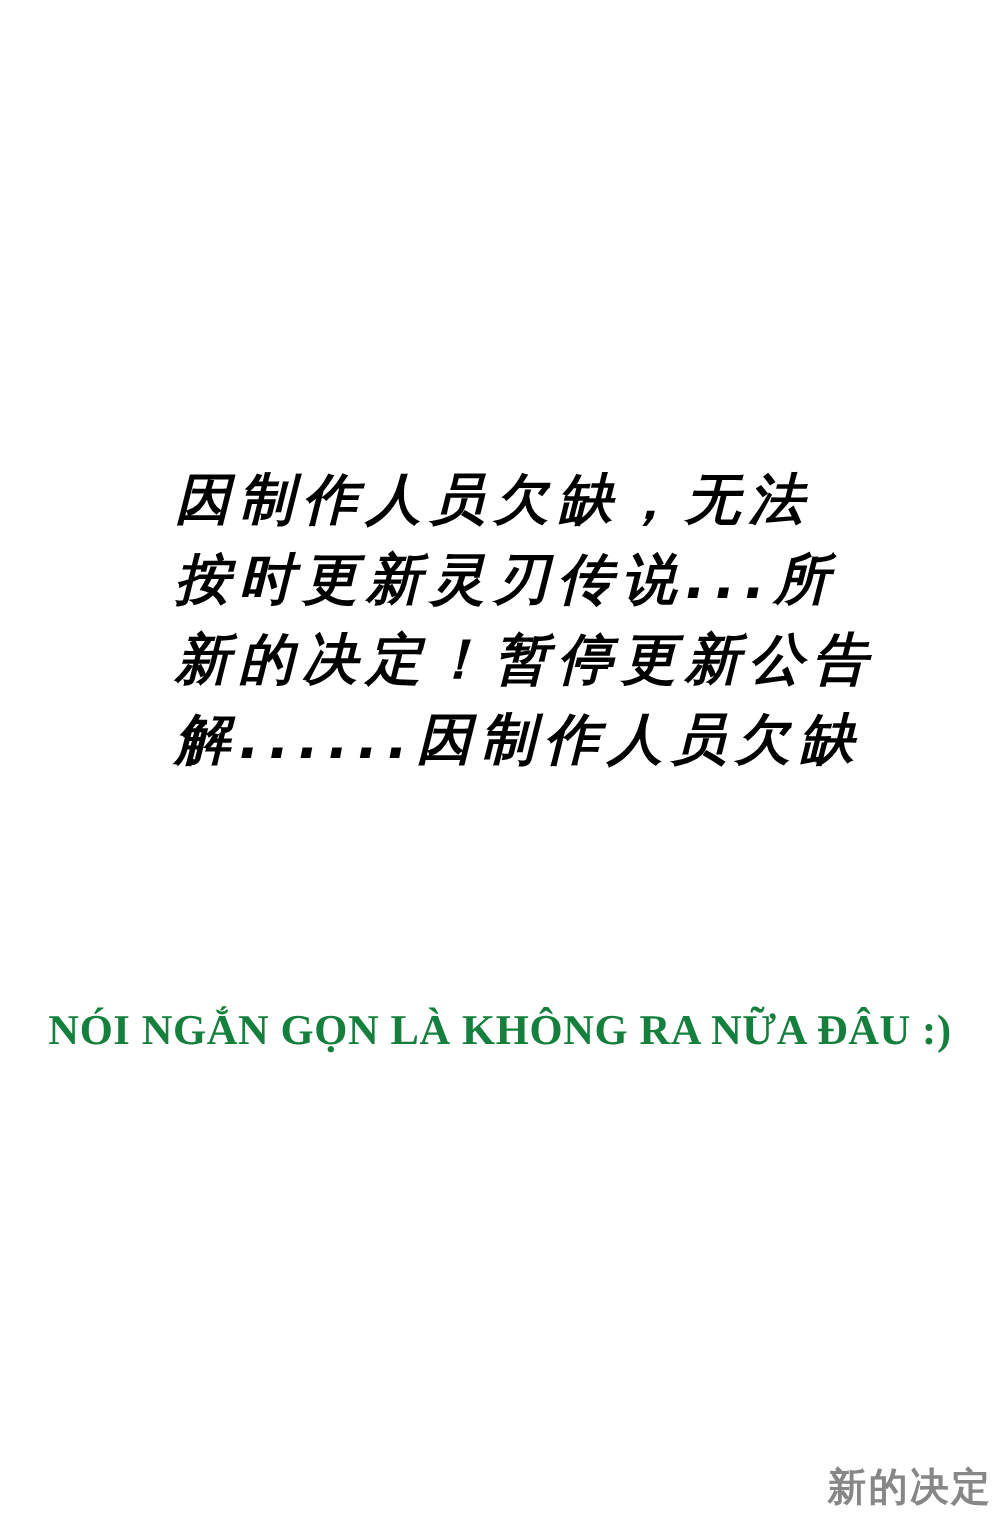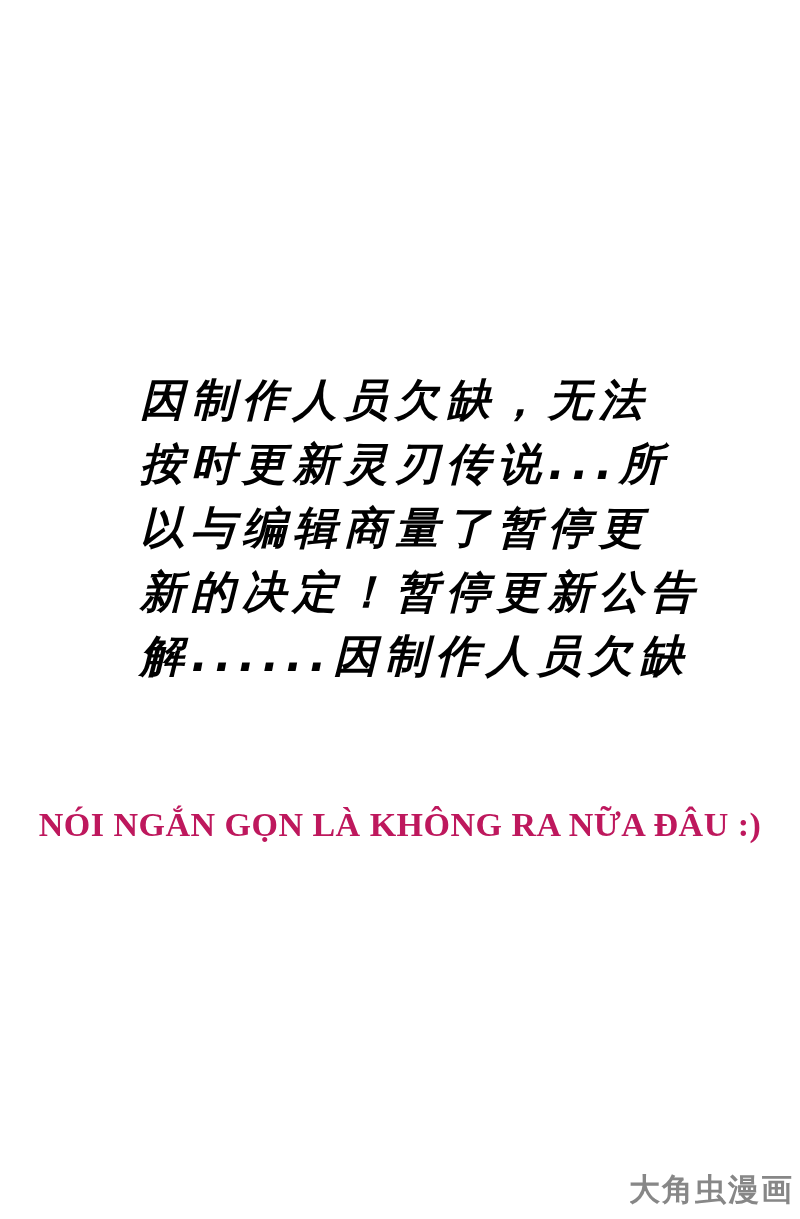--- a/index.html
+++ b/index.html
@@ -51,21 +51,21 @@
   }
   .footnote {
     position: absolute;
     top: 806px;
     left: 0;
     width: 100%;
     text-align: center;
     font-family: "Liberation Serif", serif;
     font-weight: bold;
     font-size: 34px;
-    color: #be185d;
+    color: #15803d;
     letter-spacing: 0.5px;
     white-space: nowrap;
   }
   .watermark {
     position: absolute;
     right: 6px;
     bottom: 8px;
     font-family: "DejaVu Sans", sans-serif;
     font-weight: bold;
     font-size: 31px;
@@ -76,22 +76,21 @@
 </style>
 </head>
 <body>
 
 <div class="page">
 
 
   <div class="announcement-body">
     <div class="body-line">因制作人员欠缺，无法</div>
     <div class="body-line">按时更新灵刃传说...所</div>
-    <div class="body-line">以与编辑商量了暂停更</div>
     <div class="body-line">新的决定！暂停更新公告</div>
     <div class="body-line">解......因制作人员欠缺</div>
   </div>
 
   <div class="footnote">NÓI NGẮN GỌN LÀ KHÔNG RA NỮA ĐÂU :)</div>
 
-  <div class="watermark">大角虫漫画</div>
+  <div class="watermark">新的决定</div>
 
 </div>
 
 </body></html>

